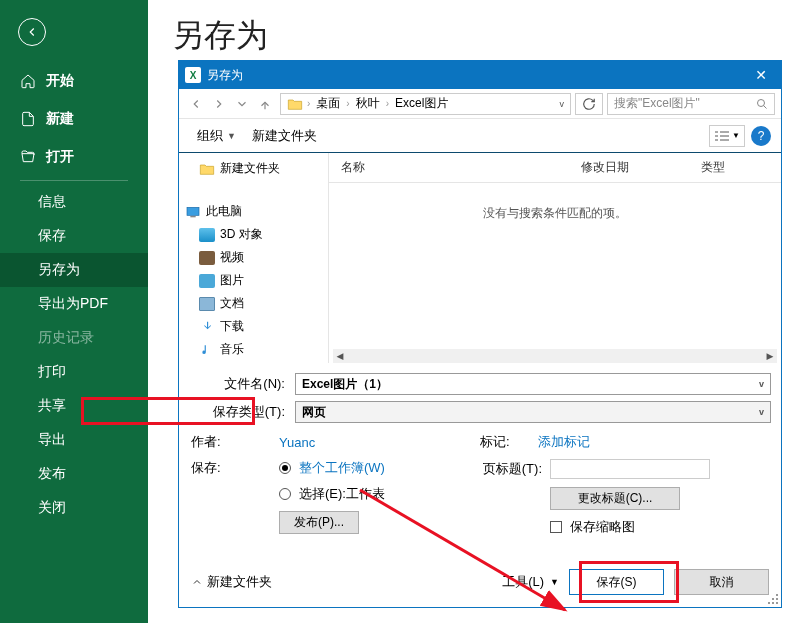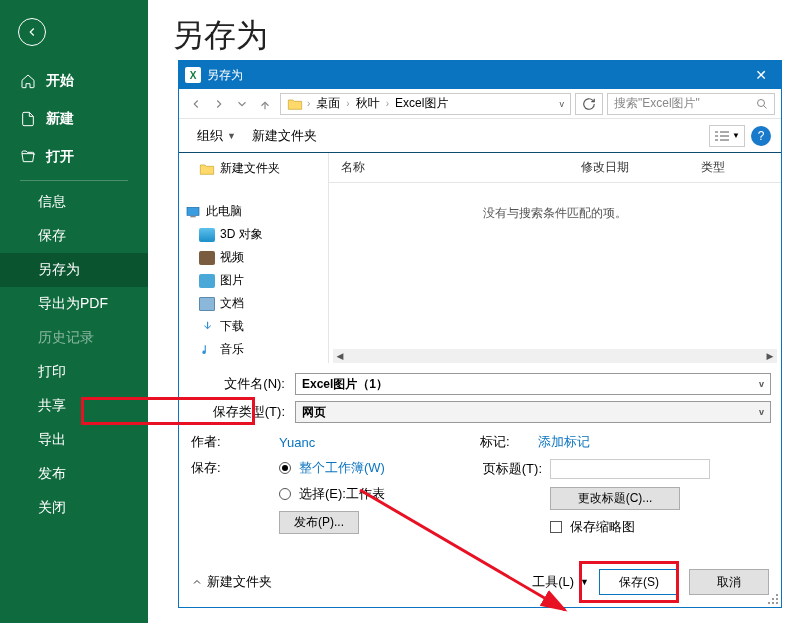--- a/index.html
+++ b/index.html
@@ -73,21 +73,21 @@
 .radio.checked::after { content: ''; width: 6px; height: 6px; background: #000; border-radius: 50%; }
 .check { width: 12px; height: 12px; border: 1px solid #555; display: inline-block; }
 .smallbtn { padding: 2px 14px; border: 1px solid #adadad; background: #e1e1e1; font-size: 12px; cursor: pointer; }
 .title-input { width: 160px; height: 20px; border: 1px solid #ccc; }
 
 .footer { display: flex; align-items: center; padding: 8px 12px; font-size: 13px; gap: 8px; position: absolute; bottom: 4px; left: 0; right: 0; }
 .hide-folders { display: flex; align-items: center; gap: 4px; cursor: pointer; }
 .hide-folders svg { width: 12px; height: 12px; stroke: #333; fill: none; stroke-width: 2; }
 .footer-right { margin-left: auto; display: flex; align-items: center; gap: 10px; }
 .tools { display: flex; align-items: center; gap: 2px; cursor: pointer; }
-.btn { width: 80px; height: 26px; border: 1px solid #adadad; background: #e1e1e1; display: flex; align-items: center; justify-content: center; font-size: 12px; cursor: pointer; }
+.btn { width: 95px; height: 26px; border: 1px solid #adadad; background: #e1e1e1; display: flex; align-items: center; justify-content: center; font-size: 12px; cursor: pointer; }
 .btn.primary { border: 1px solid #0b74c0; background: #fff; }
 .red-box-save { position: absolute; right: 102px; bottom: 0px; width: 100px; height: 42px; border: 3px solid #e81123; pointer-events: none; }
 
 .arrow-line { position: absolute; pointer-events: none; }
 
 .resize-grip { position:absolute; right:2px; bottom:2px; width:12px; height:12px; }
 .resize-grip span { position:absolute; background:#999; width:2px; height:2px; }
 </style>
 </head>
 <body>

